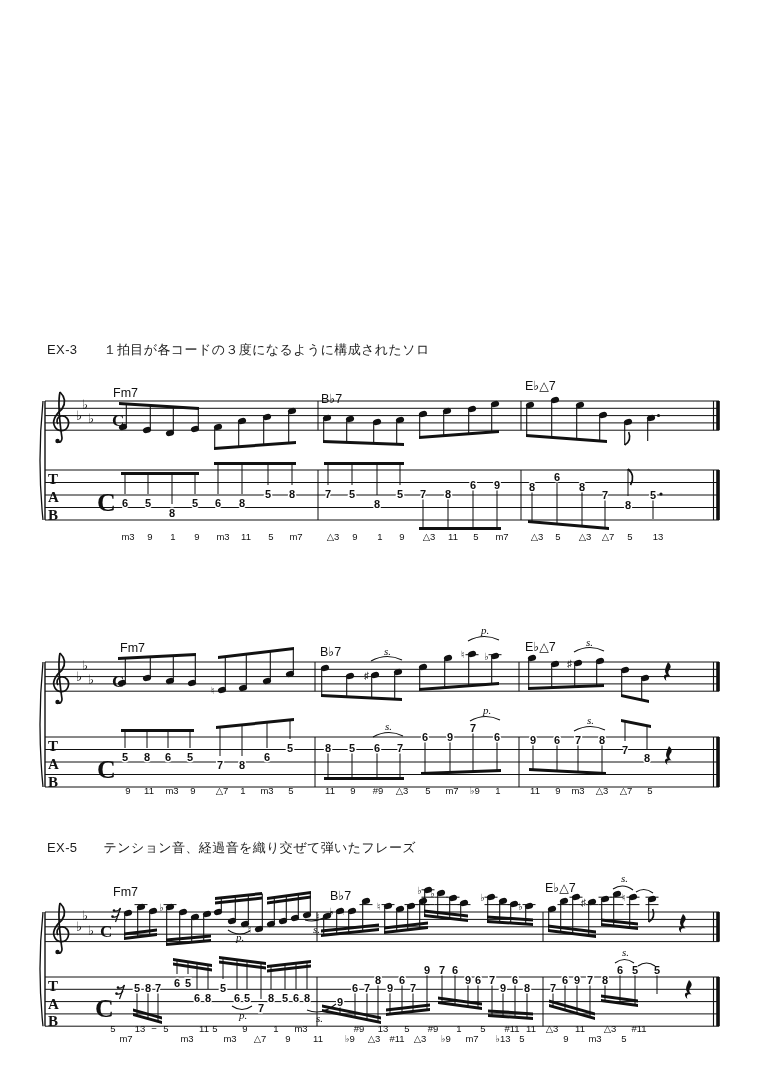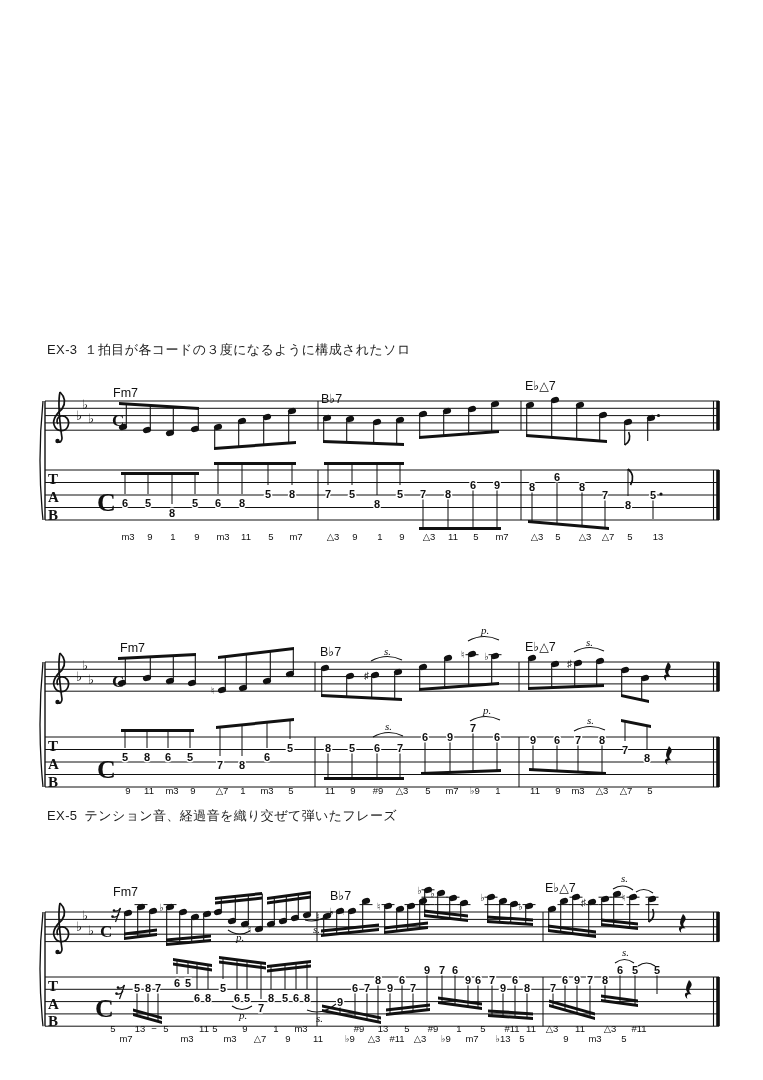--- a/index.html
+++ b/index.html
@@ -1,20 +1,20 @@
 <!DOCTYPE html>
 <html><head>
 <meta charset="utf-8">
 <style>
   html,body{margin:0;padding:0;background:#e8e8e8;}
   #page{position:relative;width:763px;height:1080px;background:#ffffff;margin:0 auto;overflow:hidden;
         font-family:"Liberation Sans","DejaVu Sans",sans-serif;}
   #score{position:absolute;left:0;top:0;}
   .ex-title{position:absolute;left:47px;color:#1c1c1c;font-size:13px;letter-spacing:.4px;white-space:nowrap;}
-  .ex-title .lbl{margin-right:7px;}
+  .ex-title .lbl{margin-right:26px;}
 </style>
 </head>
 <body>
 
 <div id="page">
   <svg id="score" width="763" height="1080" viewBox="0 0 763 1080">
       <g>
         <line x1="45" y1="401" x2="719" y2="401" stroke="#111111" stroke-width="1"></line>
         <line x1="45" y1="470" x2="719" y2="470" stroke="#111111" stroke-width="1"></line>
         <line x1="45" y1="408.3" x2="719" y2="408.3" stroke="#111111" stroke-width="1"></line>
@@ -705,16 +705,16 @@
         <text x="595" y="1041.5" font-size="9.5" fill="#111111" font-family="&quot;Liberation Sans&quot;,&quot;DejaVu Sans&quot;,sans-serif" text-anchor="middle">m3</text>
         <text x="610" y="1032" font-size="9.5" fill="#111111" font-family="&quot;Liberation Sans&quot;,&quot;DejaVu Sans&quot;,sans-serif" text-anchor="middle">△3</text>
         <text x="624" y="1041.5" font-size="9.5" fill="#111111" font-family="&quot;Liberation Sans&quot;,&quot;DejaVu Sans&quot;,sans-serif" text-anchor="middle">5</text>
         <text x="639" y="1032" font-size="9.5" fill="#111111" font-family="&quot;Liberation Sans&quot;,&quot;DejaVu Sans&quot;,sans-serif" text-anchor="middle">#11</text>
       </g>
     </svg>
 
   <div class="ex-title" style="top:341px">
     <span class="lbl">EX-3</span><span>１拍目が各コードの３度になるように構成されたソロ</span>
   </div>
-  <div class="ex-title" style="top:807px">
+  <div class="ex-title" style="top:839px">
     <span class="lbl">EX-5</span><span>テンション音、経過音を織り交ぜて弾いたフレーズ</span>
   </div>
 </div>
 
 </body></html>

